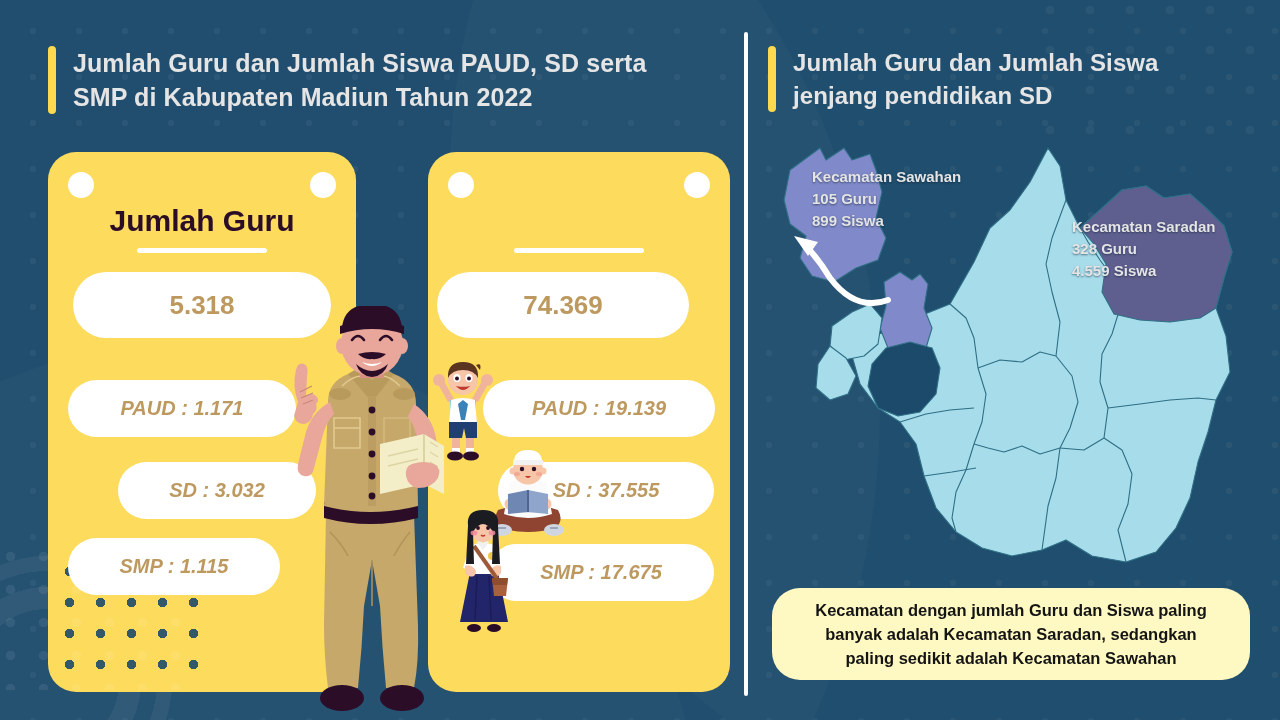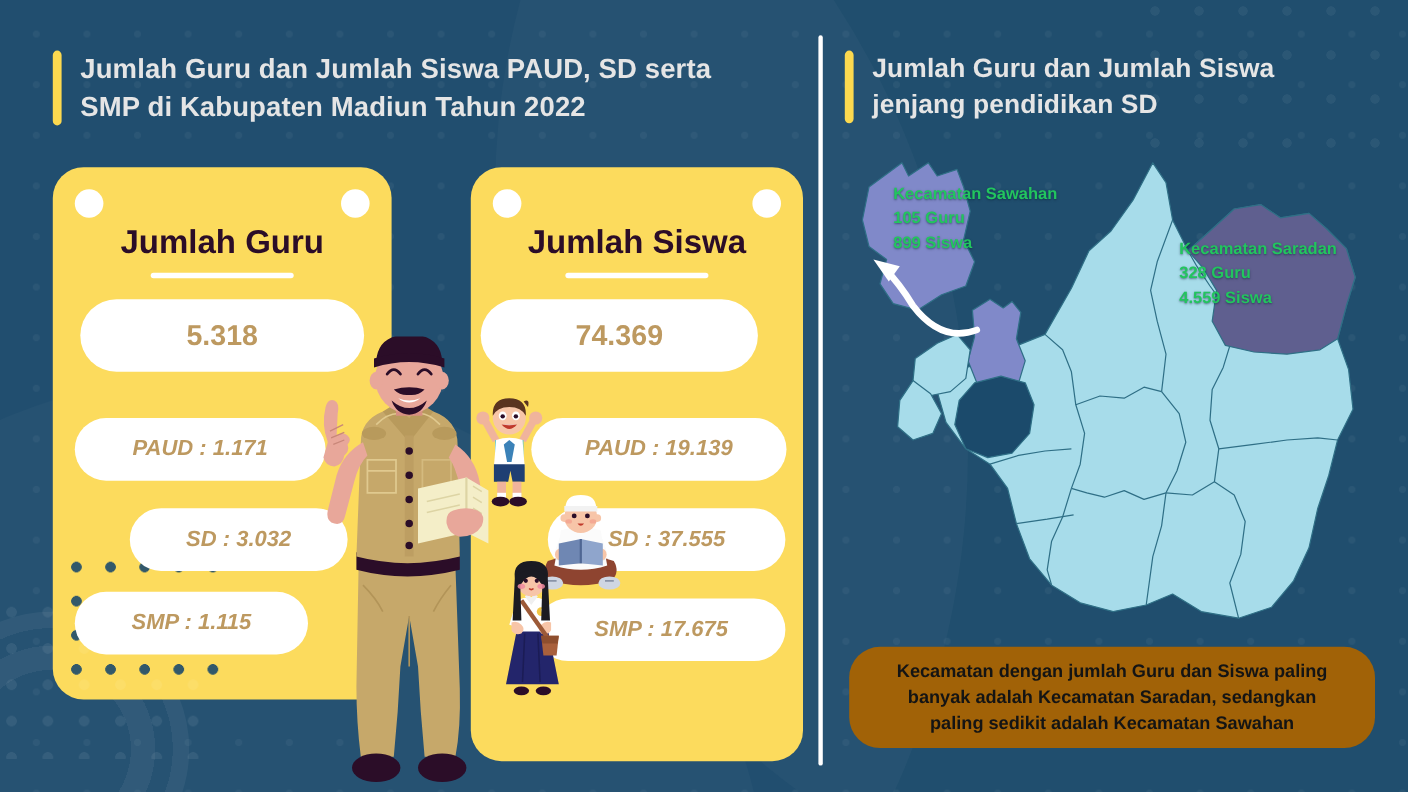--- a/index.html
+++ b/index.html
@@ -112,21 +112,21 @@
     background: #ffffff;
     border-radius: 3px;
   }
 
   
   .stat-card {
     position: absolute;
     background: #fcdb5d;
     border-radius: 28px;
   }
-  #card-guru  { left: 48px;  top: 152px; width: 308px; height: 484px; }
+  #card-guru  { left: 48px;  top: 152px; width: 308px; height: 540px; }
   #card-siswa { left: 428px; top: 152px; width: 302px; height: 540px; }
 
   .card-dots {
     position: absolute;
     left: 6px;
     bottom: 6px;
     width: 150px;
     height: 130px;
     background-image: radial-gradient(circle, #1b4a6b 4.5px, transparent 5px);
     background-size: 31px 31px;
@@ -199,38 +199,38 @@
   
   #map-wrap {
     position: absolute;
     left: 760px;
     top: 132px;
     width: 504px;
     height: 448px;
   }
   .map-label {
     position: absolute;
-    color: #22c55e;
+    color: #e5e5e5;
     font-size: 15px;
     font-weight: bold;
     line-height: 22px;
     white-space: pre-line;
     text-shadow: 0 1px 2px rgba(10,30,50,0.55);
   }
   #label-sawahan { left: 52px; top: 34px; }
   #label-saradan { left: 312px; top: 84px; }
 
   
   #caption {
     position: absolute;
     left: 772px;
     top: 588px;
     width: 478px;
     height: 92px;
-    background: #a16207;
+    background: #fef9c3;
     border-radius: 28px;
     display: flex;
     align-items: center;
     justify-content: center;
     text-align: center;
     color: #141414;
     font-size: 16.5px;
     font-weight: bold;
     line-height: 24px;
     padding: 0 14px;
@@ -272,21 +272,20 @@
     <div class="card-rule"></div>
     <div class="pill total" id="guru-total">5.318</div>
     <div class="pill sub" id="guru-paud">PAUD : 1.171</div>
     <div class="pill sub" id="guru-sd">SD : 3.032</div>
     <div class="pill sub" id="guru-smp">SMP : 1.115</div>
   </div>
 
   <div class="stat-card" id="card-siswa">
     <div class="punch left"></div>
     <div class="punch right"></div>
-    <div class="card-title">Jumlah Siswa</div>
     <div class="card-rule"></div>
     <div class="pill total" id="siswa-total">74.369</div>
     <div class="pill sub" id="siswa-paud">PAUD : 19.139</div>
     <div class="pill sub" id="siswa-sd">SD : 37.555</div>
     <div class="pill sub" id="siswa-smp">SMP : 17.675</div>
   </div>
 
   <svg class="illus" id="teacher" viewBox="0 0 204 414">
 
     <path d="M58 208 L146 208 L150 320 Q151 356 146 382 L118 382 Q114 340 112 300 L104 254 L96 300 Q94 342 90 382 L60 382 Q56 350 56 318 Z" fill="#c6a86a"></path>

